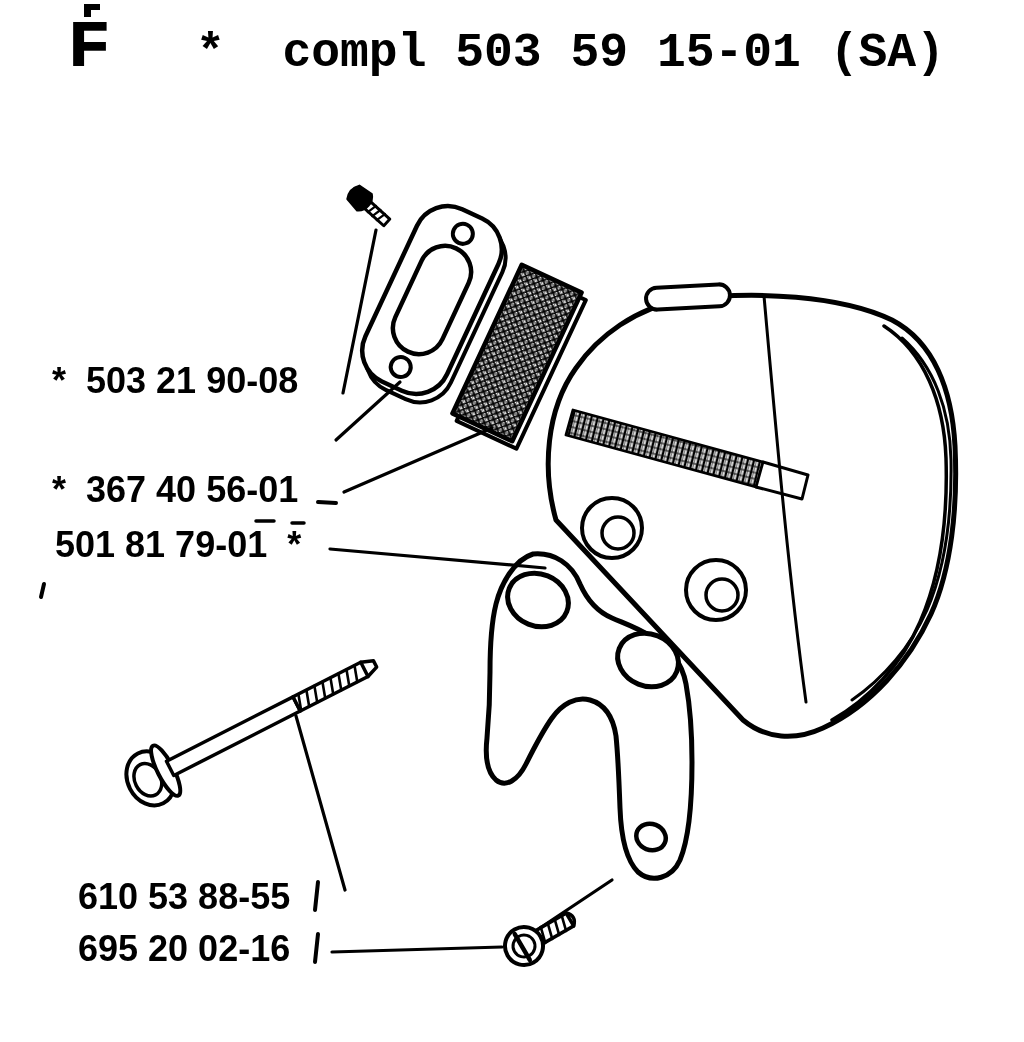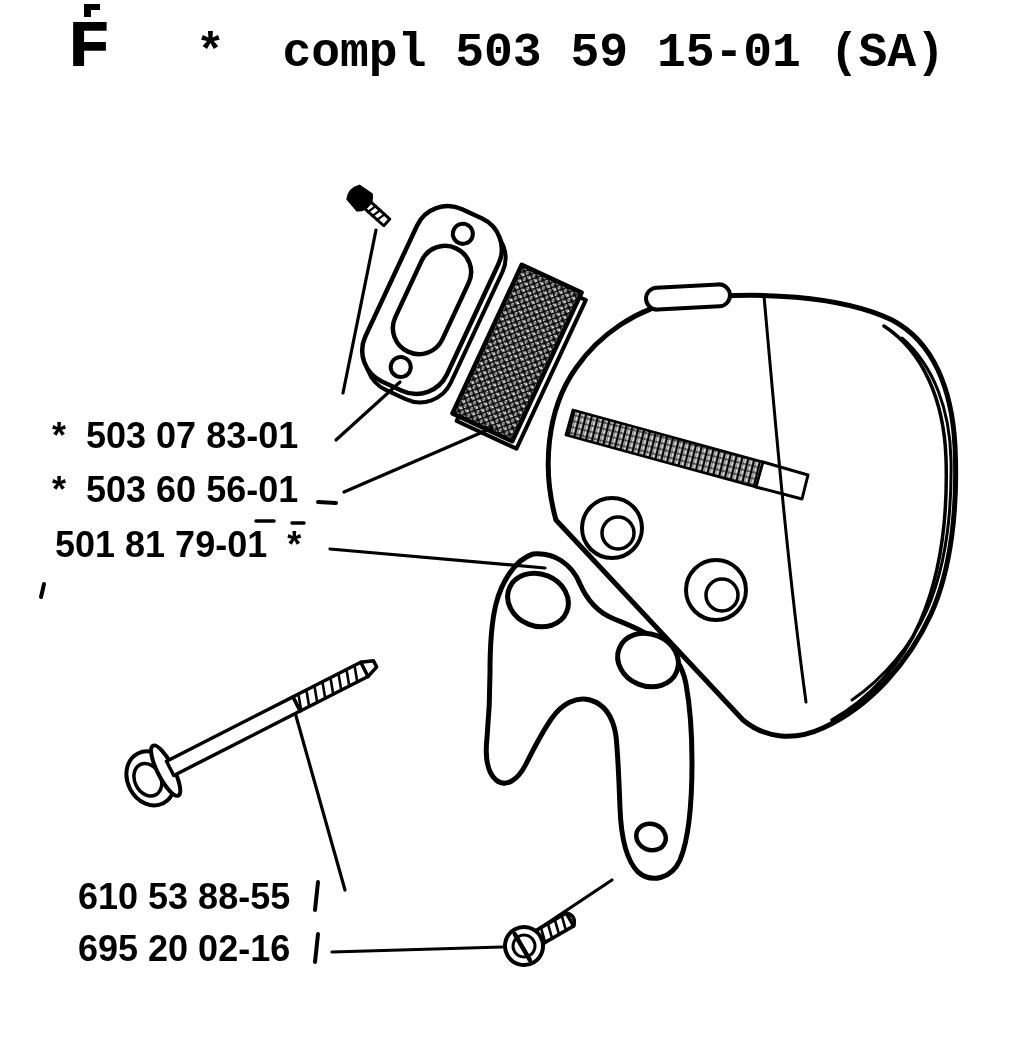--- a/index.html
+++ b/index.html
@@ -179,19 +179,19 @@
       <path d="M84 4 h16 v6 h-9 v7 h-7 Z" fill="#000000" stroke="none"></path>
       <line x1="256" y1="521" x2="274" y2="521" stroke-width="3.5"></line>
       <line x1="292" y1="523" x2="304" y2="523" stroke-width="3.5"></line>
       <line x1="44" y1="584" x2="41" y2="597" stroke-width="4"></line>
     </g>
   </svg>
 
   <div class="figure-letter">F</div>
   <div class="figure-title">*  compl 503 59 15-01 (SA)</div>
 
-  <div class="lbl" id="label-2">*  503 07 83-01</div>
-  <div class="lbl" id="label-3">*  503 60 56-01</div>
+  <div class="lbl" id="label-1">*  503 21 90-08</div>
+  <div class="lbl" id="label-3">*  367 40 56-01</div>
   <div class="lbl" id="label-4">501 81 79-01  *</div>
   <div class="lbl" id="label-5">610 53 88-55</div>
   <div class="lbl" id="label-6">695 20 02-16</div>
 
 </div>
 
 </body></html>

